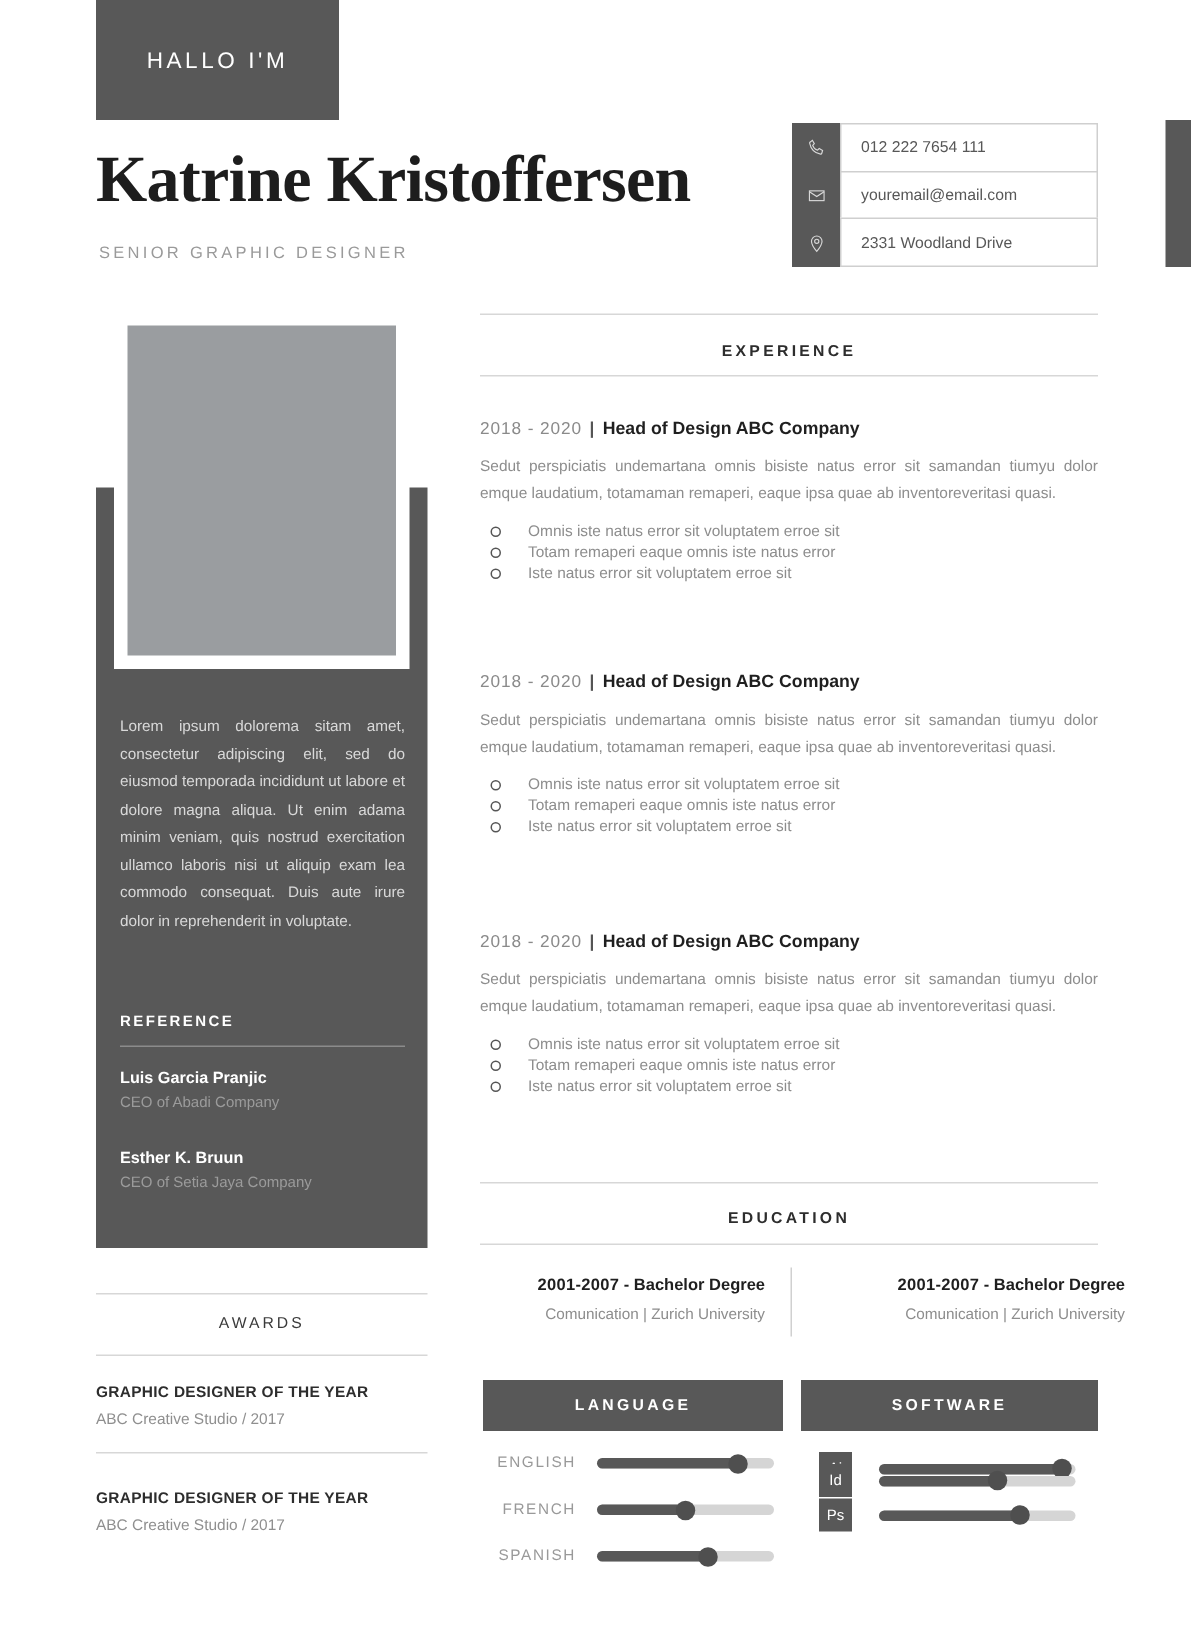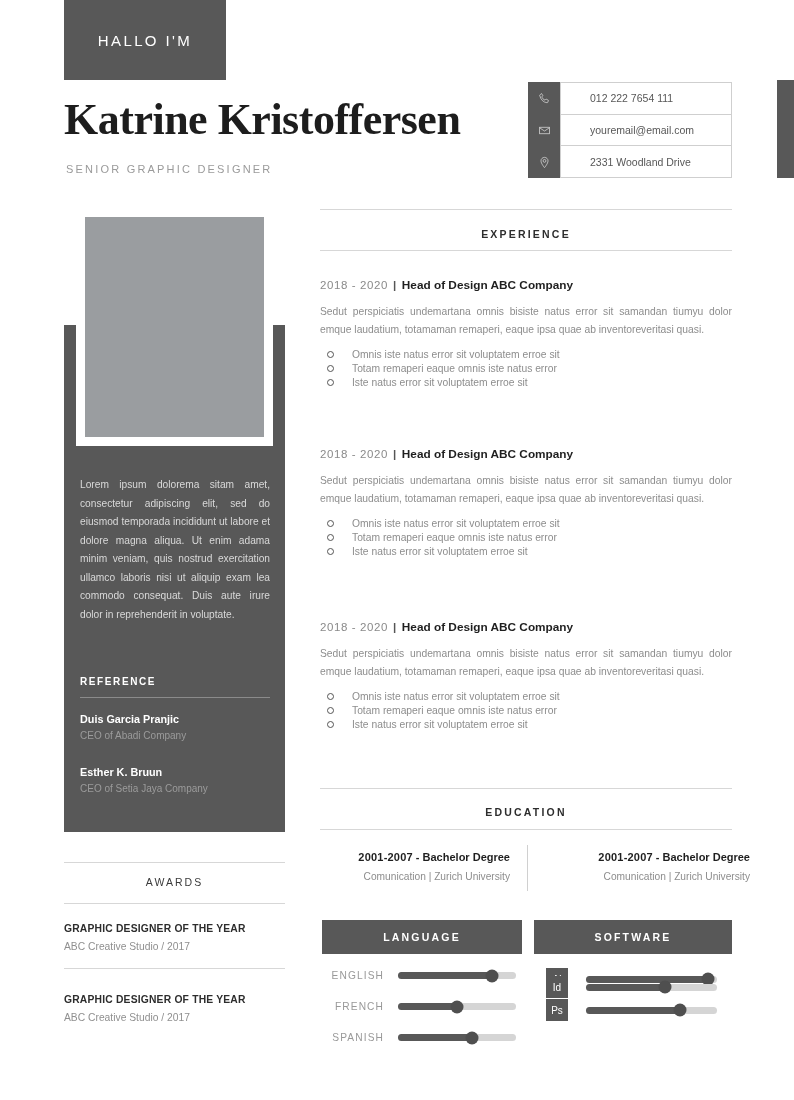--- a/index.html
+++ b/index.html
@@ -41,21 +41,21 @@
     width: 32px; background: #585858;
     display: flex; flex-direction: column;
   }
   .contact-icons .ci {
     flex: 1; display: flex; align-items: center; justify-content: center;
   }
   .contact-icons svg { width: 13px; height: 13px; fill: none; stroke: #d8d8d8; stroke-width: 1.4; }
   .contact-rows { flex: 1; display: flex; flex-direction: column; }
   .contact-row {
     flex: 1; border: 1px solid #cfcfcf; border-bottom: none;
-    display: flex; align-items: center; padding-left: 29px;
+    display: flex; align-items: center; padding-left: 13px;
     font-size: 10.5px; color: #575757;
   }
   .contact-row:last-child { border-bottom: 1px solid #cfcfcf; }
 
   .edge-strip {
     position: absolute; left: 777px; top: 80px; width: 17px; height: 98px;
     background: #585858;
   }
 
   
@@ -213,21 +213,21 @@
 <div class="photo-frame">
   <div class="photo"></div>
 </div>
 
 <div class="side-bio">Lorem ipsum dolorema sitam amet, consectetur adipiscing elit, sed do eiusmod temporada incididunt ut labore et dolore magna aliqua. Ut enim adama minim veniam, quis nostrud exercitation ullamco laboris nisi ut aliquip exam lea commodo consequat. Duis aute irure dolor in reprehenderit in voluptate.</div>
 
 <div class="side-ref-title">REFERENCE</div>
 <div class="side-ref-rule"></div>
 
 <div class="ref-item" style="top:713px">
-  <div class="rname">Duis Garcia Pranjic</div>
+  <div class="rname">Luis Garcia Pranjic</div>
   <div class="rrole">CEO of Abadi Company</div>
 </div>
 <div class="ref-item" style="top:766px">
   <div class="rname">Esther K. Bruun</div>
   <div class="rrole">CEO of Setia Jaya Company</div>
 </div>
 
 <div class="awards-rule-top"></div>
 <div class="awards-title">AWARDS</div>
 <div class="awards-rule-bot"></div>

